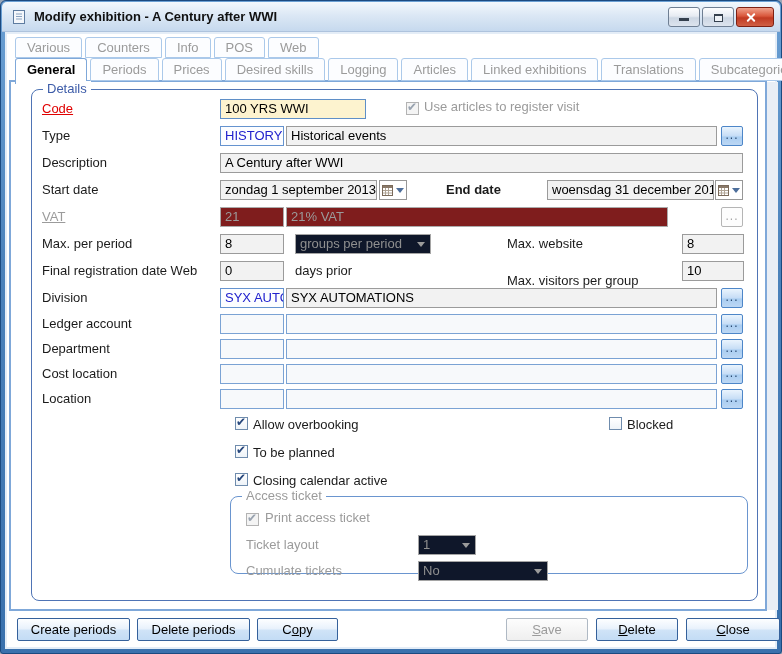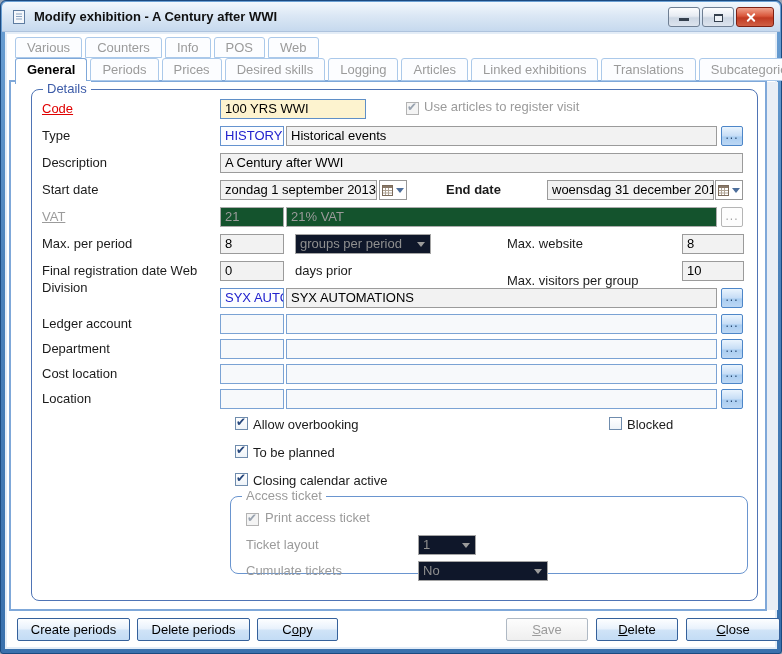--- a/index.html
+++ b/index.html
@@ -49,21 +49,21 @@
   
   .lbl { position:absolute; line-height:20px; white-space:nowrap; }
   .lbl.req { color:#e00000; text-decoration:underline; }
   .lbl.dis { color:#9b9b9b; }
   .lbl.und { text-decoration:underline; }
   .fld { position:absolute; height:20px; line-height:18px; padding:0 4px; white-space:nowrap; overflow:hidden; }
   .f-gray   { background:#f2f2f2; border:1px solid #9b9b9b; color:#000; }
   .f-yellow { background:#fdf3cf; border:1px solid #5f8fc7; color:#000; }
   .f-code   { background:#fcfdff; border:1px solid #6593cf; color:#2121cd; }
   .f-empty  { background:#f7f9fb; border:1px solid #7ba3d4; }
-  .f-dis    { background:#14532d; border:1px solid #ababab; color:#9b9b9b; }
+  .f-dis    { background:#7f1d1d; border:1px solid #ababab; color:#9b9b9b; }
   .btn-dots { position:absolute; width:22px; height:20px; border:1px solid #4d86c8; border-radius:2px;
     background:linear-gradient(180deg,#eaf4fd 0%,#c6ddf6 50%,#a9cdf1 55%,#bcd7f4 100%);
     color:#26466e; text-align:center; line-height:17px; font-size:12px; letter-spacing:1px; cursor:pointer; }
   .btn-dots.dis { border-color:#b5b5b5; background:#fdfdfd; color:#a5a5a5; cursor:default; }
   .cal-btn { position:absolute; width:28px; height:20px; background:#fff; border:1px solid #979797;
     display:flex; align-items:center; justify-content:center; gap:3px; cursor:pointer; }
   .arrow { width:0; height:0; border-left:4px solid transparent; border-right:4px solid transparent; border-top:5px solid #4d6e9b; }
   .arrow.gray { border-top-color:#9b9b9b; }
   .dd { position:absolute; height:20px; line-height:18px; padding:0 18px 0 4px; background:#0f172a;
     border:1px solid #a5a5a5; color:#8f8f8f; white-space:nowrap; overflow:hidden; }
@@ -170,36 +170,36 @@
         <line x1="3.5" y1="3" x2="3.5" y2="10" stroke="#b0a495"></line>
           <line x1="6.5" y1="3" x2="6.5" y2="10" stroke="#b0a495"></line>
         <line x1="1" y1="5.5" x2="10" y2="5.5" stroke="#b0a495"></line>
           <line x1="1" y1="8" x2="10" y2="8" stroke="#b0a495"></line>
       </svg>
       <span class="arrow"></span>
     </div>
 
     <span class="lbl dis und" style="left:10px;top:117px">VAT</span>
     <div class="fld f-dis" style="left:188px;top:117px;width:64px">21</div>
-    <div class="fld f-dis" style="left:254px;top:117px;width:431px">21% VAT</div>
+    <div class="fld f-dis" style="left:254px;top:117px;width:382px">21% VAT</div>
     <div class="btn-dots dis" style="left:689px;top:117px"><span>...</span></div>
 
     <span class="lbl" style="left:10px;top:144px">Max. per period</span>
     <div class="fld f-gray" style="left:188px;top:144px;width:64px">8</div>
     <div class="dd" style="left:263px;top:144px;width:136px"><span>groups per period</span><span class="arrow gray"></span></div>
     <span class="lbl" style="left:475px;top:144px">Max. website</span>
     <div class="fld f-gray" style="left:650px;top:144px;width:62px">8</div>
 
     <span class="lbl" style="left:10px;top:171px">Final registration date Web</span>
     <div class="fld f-gray" style="left:188px;top:171px;width:64px">0</div>
     <span class="lbl" style="left:263px;top:171px">days prior</span>
     <span class="lbl" style="left:475px;top:181px">Max. visitors per group</span>
     <div class="fld f-gray" style="left:650px;top:171px;width:62px">10</div>
 
-    <span class="lbl" style="left:10px;top:188px">Division</span>
+    <span class="lbl" style="left:10px;top:198px">Division</span>
     <div class="fld f-code" style="left:188px;top:198px;width:64px">SYX AUTO</div>
     <div class="fld f-gray" style="left:254px;top:198px;width:431px">SYX AUTOMATIONS</div>
     <div class="btn-dots" style="left:689px;top:198px"><span>...</span></div>
 
     <span class="lbl" style="left:10px;top:224px">Ledger account</span>
     <div class="fld f-empty" style="left:188px;top:224px;width:64px"></div>
     <div class="fld f-empty" style="left:254px;top:224px;width:431px"></div>
     <div class="btn-dots" style="left:689px;top:224px"><span>...</span></div>
 
     <span class="lbl" style="left:10px;top:249px">Department</span>

